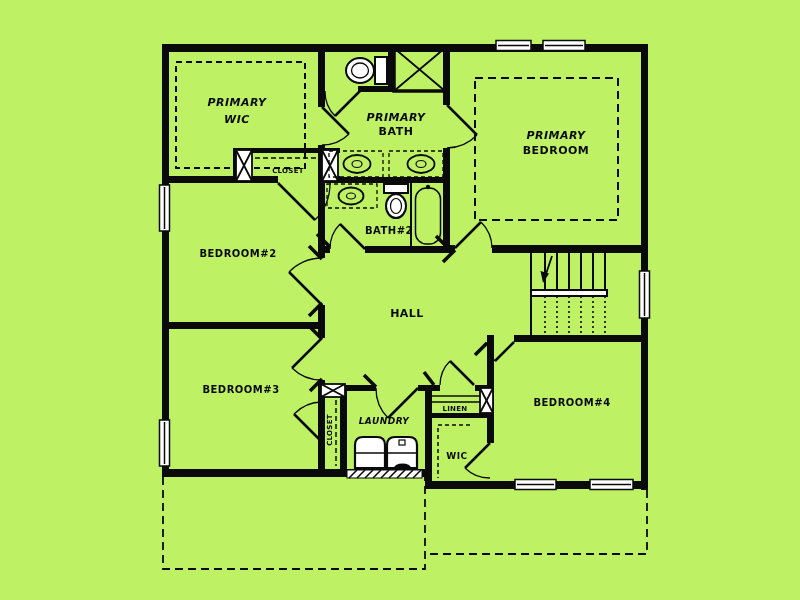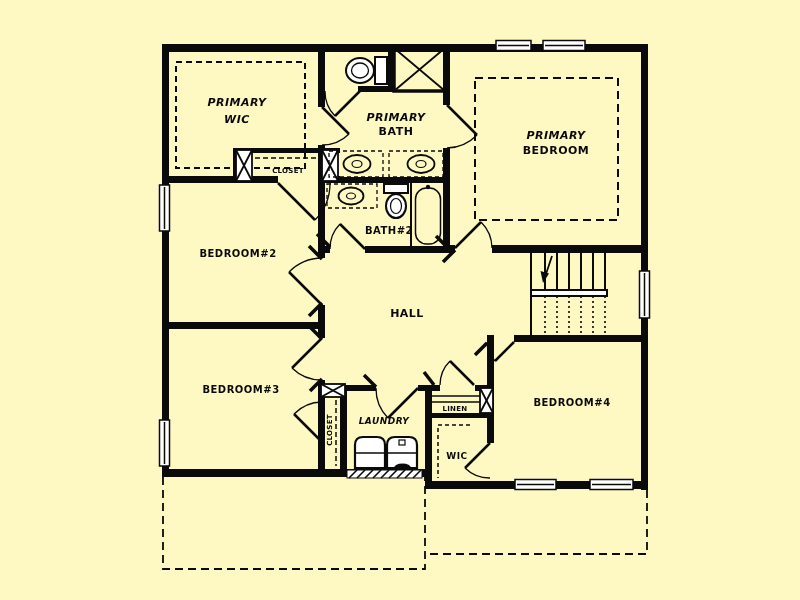--- a/index.html
+++ b/index.html
@@ -1,16 +1,16 @@
 <!DOCTYPE html>
 <html><head>
 <meta charset="utf-8">
 <style>
   html,body{margin:0;padding:0;background:#ffffff;}
-  #stage{position:relative;width:800px;height:600px;background:#fef9c3;overflow:hidden;
+  #stage{position:relative;width:800px;height:600px;background:#bef264;overflow:hidden;
          font-family:"DejaVu Sans", "Liberation Sans", sans-serif;}
   svg{display:block;}
   text{fill:#0a0a0a;font-weight:bold;letter-spacing:0.5px;}
   .lbl-lg{font-size:11px;}
   .lbl-md{font-size:10px;}
   .lbl-sm{font-size:9px;}
   .lbl-xs{font-size:7px;letter-spacing:0.3px;}
   .script{font-style:italic;}
 </style>
 </head>

